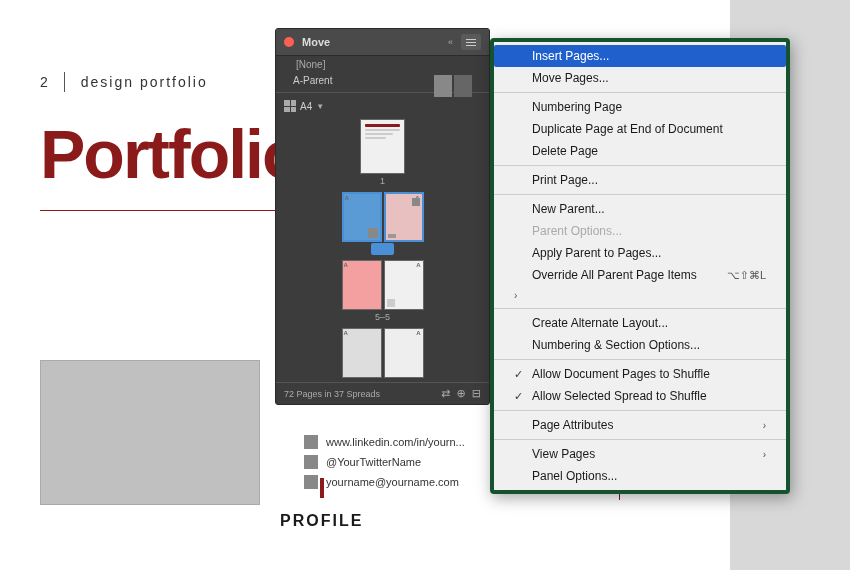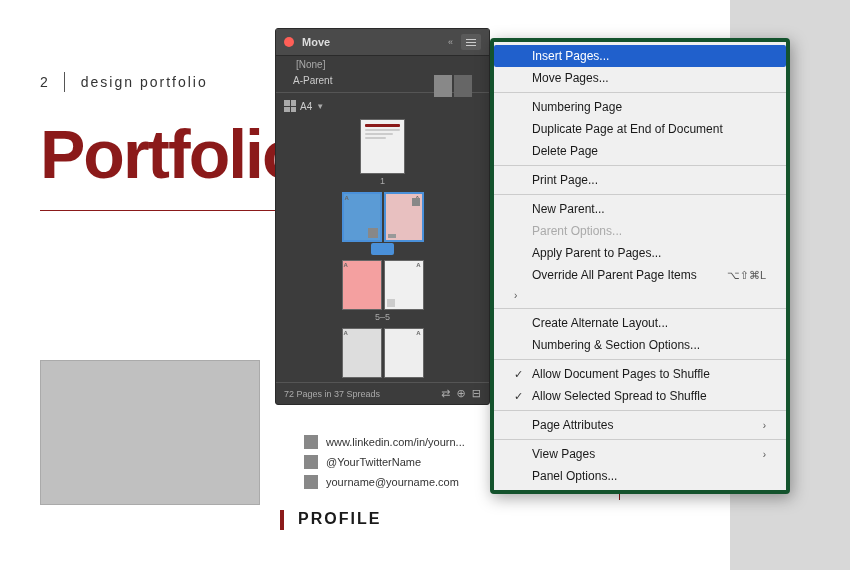--- a/index.html
+++ b/index.html
@@ -92,22 +92,23 @@
       position: absolute;
       bottom: 40px;
       left: 280px;
     }
     .profile-label {
       font-size: 16px;
       font-weight: 900;
       color: #1a1a1a;
       letter-spacing: 2px;
       display: flex;
-      align-items: flex-start;
+      align-items: center;
       gap: 14px;
+      flex-direction: column;
     }
     .profile-bar {
       width: 4px;
       height: 20px;
       background: #8b1a1a;
       display: inline-block;
     }
 
     
     .contact-info {

